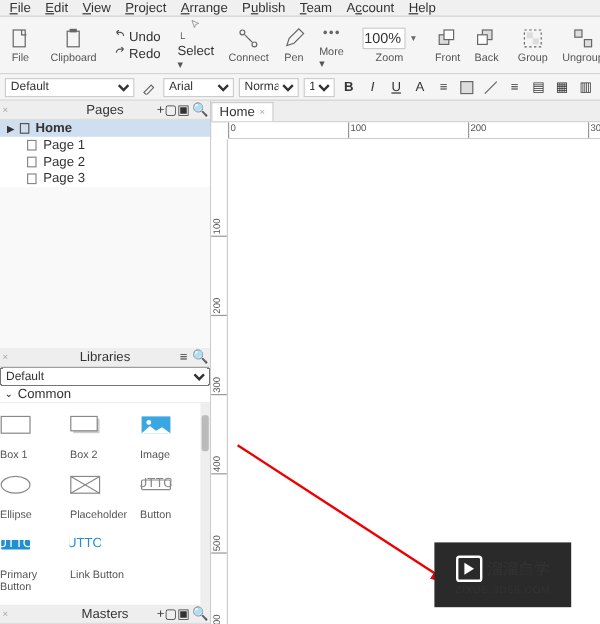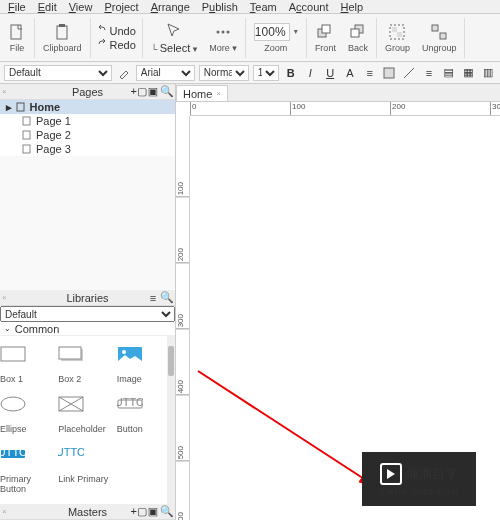--- a/index.html
+++ b/index.html
@@ -111,20 +111,34 @@
   </div>
   <div class="tbsep"></div>
   <div class="tbgroup">
     <svg class="ico" viewBox="0 0 18 18">
         <path d="M3 2l4 12 2-5 5-2z" fill="none" stroke="#666"></path>
       </svg>
     <span class="lbl">└ <span>Select</span> ▾</span>
   </div>
   <div class="tbgroup">
     <svg class="ico" viewBox="0 0 18 18">
+        <circle cx="4" cy="4" r="2" fill="none" stroke="#666"></circle>
+        <circle cx="14" cy="14" r="2" fill="none" stroke="#666"></circle>
+        <line x1="6" y1="6" x2="12" y2="12" stroke="#666"></line>
+      </svg>
+    <span class="lbl">Connect</span>
+  </div>
+  <div class="tbgroup">
+    <svg class="ico" viewBox="0 0 18 18">
+        <path d="M3 15l2-6 8-8 4 4-8 8z" fill="none" stroke="#666"></path>
+      </svg>
+    <span class="lbl">Pen</span>
+  </div>
+  <div class="tbgroup">
+    <svg class="ico" viewBox="0 0 18 18">
         <circle cx="4" cy="9" r="1.5" fill="#666"></circle>
         <circle cx="9" cy="9" r="1.5" fill="#666"></circle>
         <circle cx="14" cy="9" r="1.5" fill="#666"></circle>
       </svg>
     <span class="lbl">More ▾</span>
   </div>
   <div class="tbsep"></div>
   <div class="tbgroup">
     <div class="zoom">
       <input value="100%" style="">
@@ -308,21 +322,21 @@
           <svg class="sh" viewBox="0 0 26 16">
             <rect x="1" y="4" width="24" height="8" rx="1" fill="#2090d0"></rect>
             <text x="13" y="10" font-size="5" text-anchor="middle" fill="#fff">BUTTON</text>
           </svg>
           <span class="nm">Primary Button</span>
         </div>
         <div class="cell">
           <svg class="sh" viewBox="0 0 26 16">
             <text x="13" y="10" font-size="5" text-anchor="middle" fill="#2090d0">BUTTON</text>
           </svg>
-          <span class="nm">Link Primary</span>
+          <span class="nm">Link Button</span>
         </div>
         <div class="libscroll">
           <div class="thumb"></div>
         </div>
     </div>
 
     <div class="panelhdr">
       <span class="close">×</span>
       <span>Masters</span>
       <div class="ctrls">

